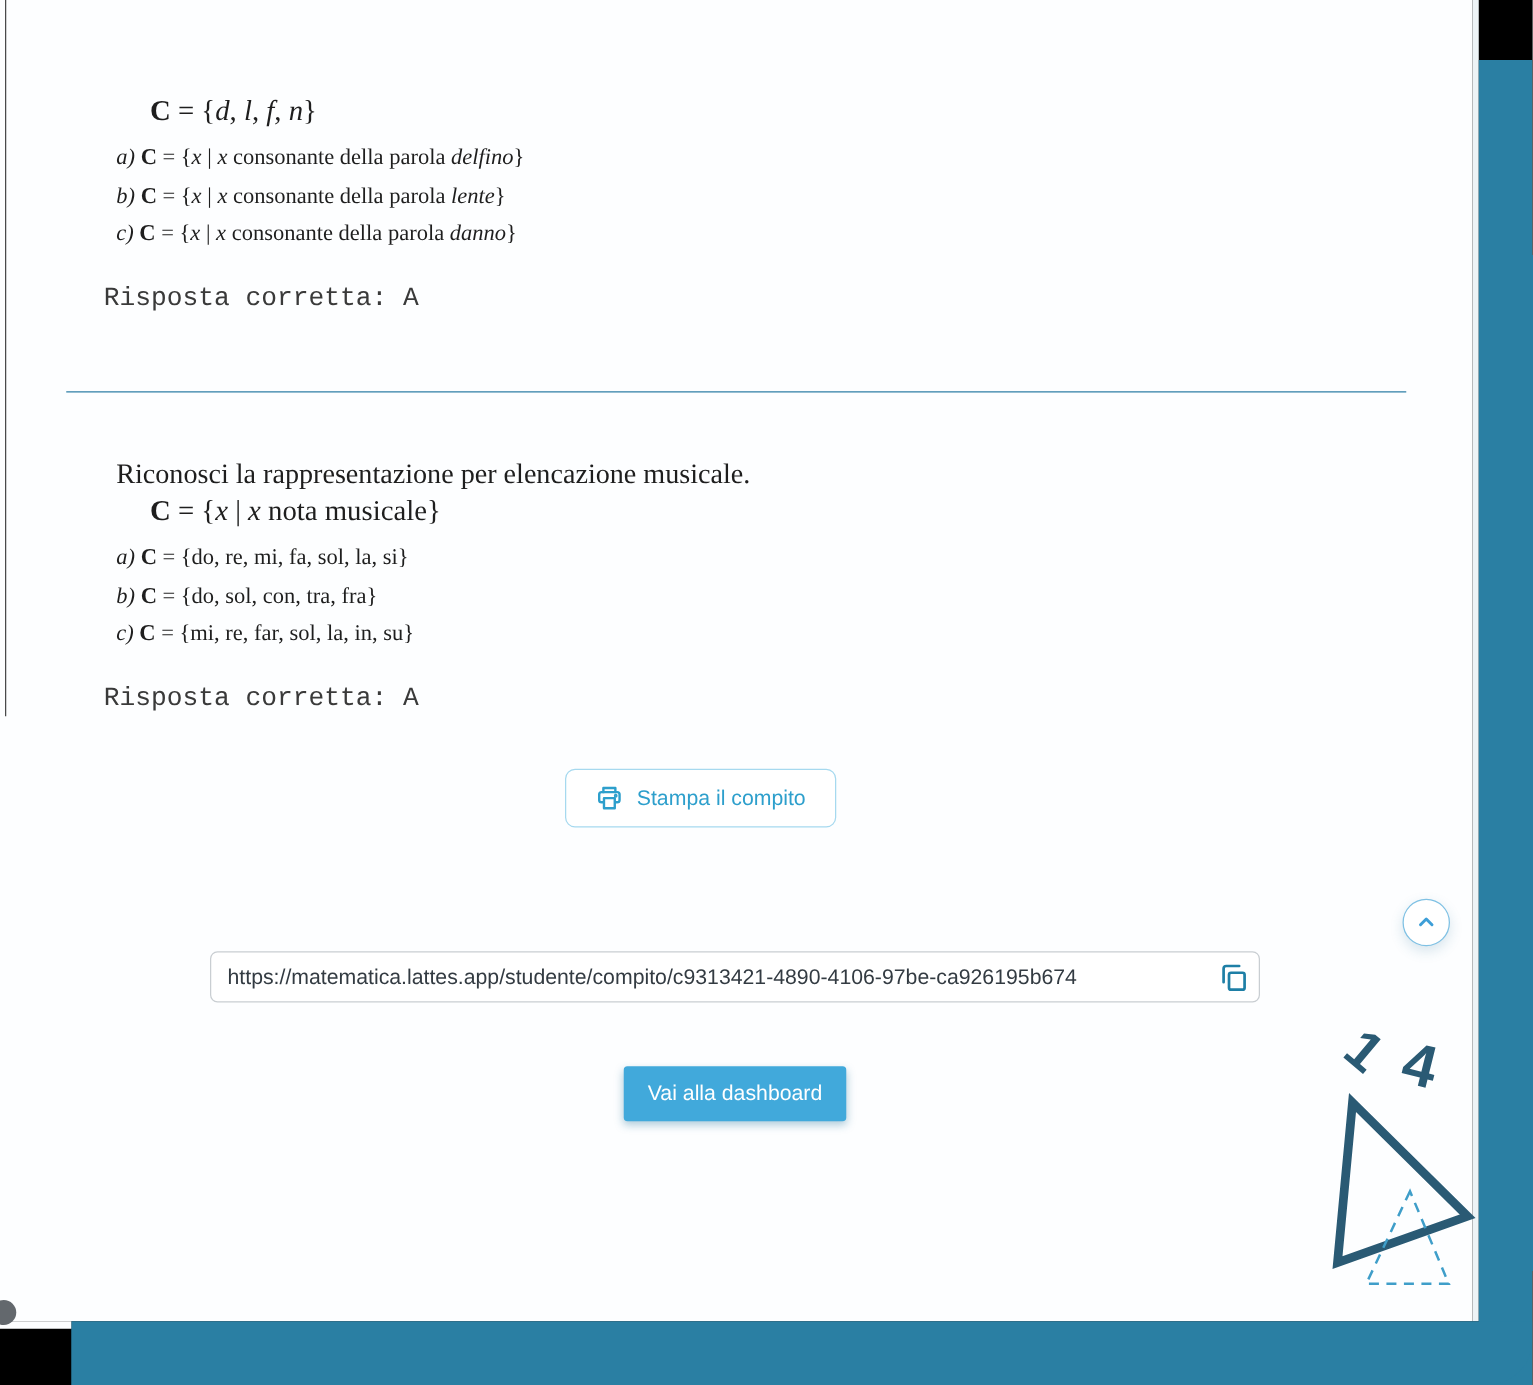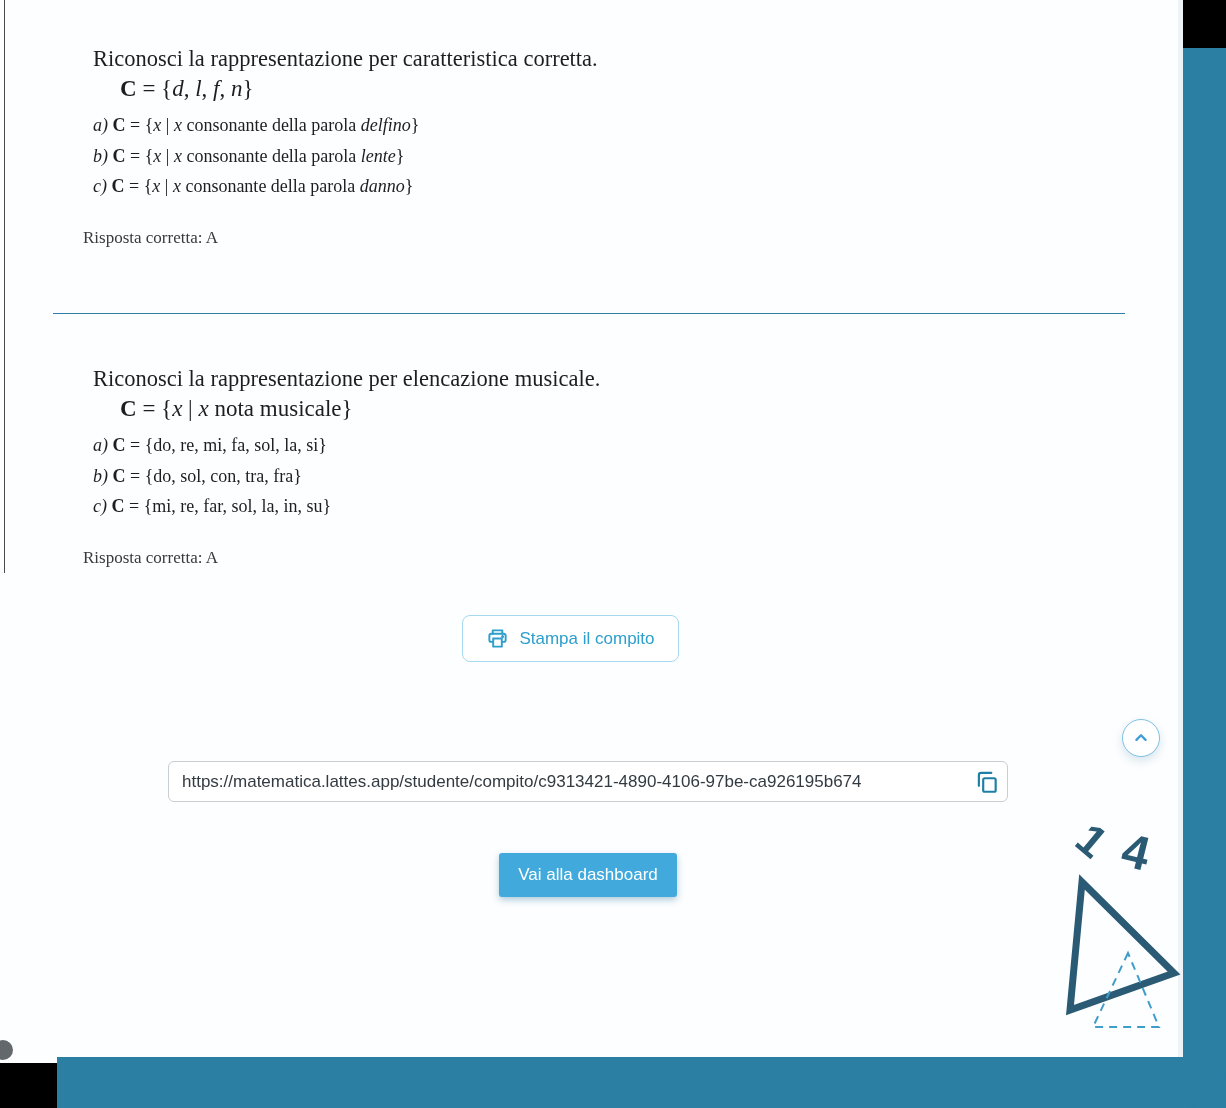--- a/index.html
+++ b/index.html
@@ -27,26 +27,26 @@
   
   .exercise{position:absolute;left:0;width:1120px;height:260px;font-family:"Liberation Serif",serif;color:#1E1E1E;}
   .ex-0{top:46px;}
   .ex-1{top:366px;}
   .ex-title{position:absolute;left:93px;top:0;font-size:22.5px;white-space:nowrap;}
   .ex-given{position:absolute;left:120px;top:30px;font-size:23px;white-space:nowrap;}
   .ex-options{position:absolute;left:93px;top:64px;}
   .opt{font-size:18px;line-height:30.6px;white-space:nowrap;}
   .sg-b{font-weight:bold;}
   .sg-i{font-style:italic;}
-  .ex-answer{position:absolute;left:83px;top:182px;font-family:Liberation Serif, serif;font-size:17px;color:#3A3A3A;}
+  .ex-answer{position:absolute;left:83px;top:182px;font-family:Liberation Mono, monospace;font-size:21px;color:#3A3A3A;}
 
   .divider{position:absolute;left:53px;top:313px;width:1072px;height:0;border-top:1.6px solid var(--divider);}
 
   
-  .print-btn{position:absolute;left:462px;top:615px;width:217px;height:47px;background:#fff;
+  .print-btn{position:absolute;left:452px;top:615px;width:217px;height:47px;background:#fff;
     border:1px solid #A6D9EF;border-radius:8px;display:flex;align-items:center;justify-content:center;
     gap:10px;color:var(--accent-blue);font-size:17px;cursor:pointer;font-family:"Liberation Sans",sans-serif;}
   .print-btn svg{flex:0 0 auto;}
 
   
   .scroll-top{position:absolute;left:1122px;top:719px;width:38px;height:38px;border-radius:50%;
     background:#fff;border:1px solid #7FC1E4;display:flex;align-items:center;justify-content:center;
     box-shadow:0 4px 10px rgba(40,110,150,0.18);cursor:pointer;}
 
   
@@ -73,21 +73,20 @@
   <div class="content-card"></div>
   <div class="pale-strip"></div>
   <div class="teal-column"></div>
   <div class="teal-bottom-bar"></div>
   <div class="white-foot"></div>
   <div class="corner-shade"></div>
   <div class="left-rule"></div>
 
   <div>
       <div class="exercise ex-0">
-      <div class="ex-title">Riconosci la rappresentazione per caratteristica corretta.</div>
       <div class="ex-given"><span class="sg-b">C</span><span class="sg-r"> = {</span><span class="sg-i">d</span><span class="sg-r">, </span><span class="sg-i">l</span><span class="sg-r">, </span><span class="sg-i">f</span><span class="sg-r">, </span><span class="sg-i">n</span><span class="sg-r">}</span></div>
       <div class="ex-options">
           <div class="opt"><span class="sg-i">a) </span><span class="sg-b">C</span><span class="sg-r"> = {</span><span class="sg-i">x</span><span class="sg-r"> | </span><span class="sg-i">x</span><span class="sg-r"> consonante della parola </span><span class="sg-i">delfino</span><span class="sg-r">}</span></div>
           <div class="opt"><span class="sg-i">b) </span><span class="sg-b">C</span><span class="sg-r"> = {</span><span class="sg-i">x</span><span class="sg-r"> | </span><span class="sg-i">x</span><span class="sg-r"> consonante della parola </span><span class="sg-i">lente</span><span class="sg-r">}</span></div>
           <div class="opt"><span class="sg-i">c) </span><span class="sg-b">C</span><span class="sg-r"> = {</span><span class="sg-i">x</span><span class="sg-r"> | </span><span class="sg-i">x</span><span class="sg-r"> consonante della parola </span><span class="sg-i">danno</span><span class="sg-r">}</span></div>
         </div>
       <div class="ex-answer">Risposta corretta: A</div>
     </div>
       <div class="exercise ex-1">
       <div class="ex-title">Riconosci la rappresentazione per elencazione musicale.</div>

